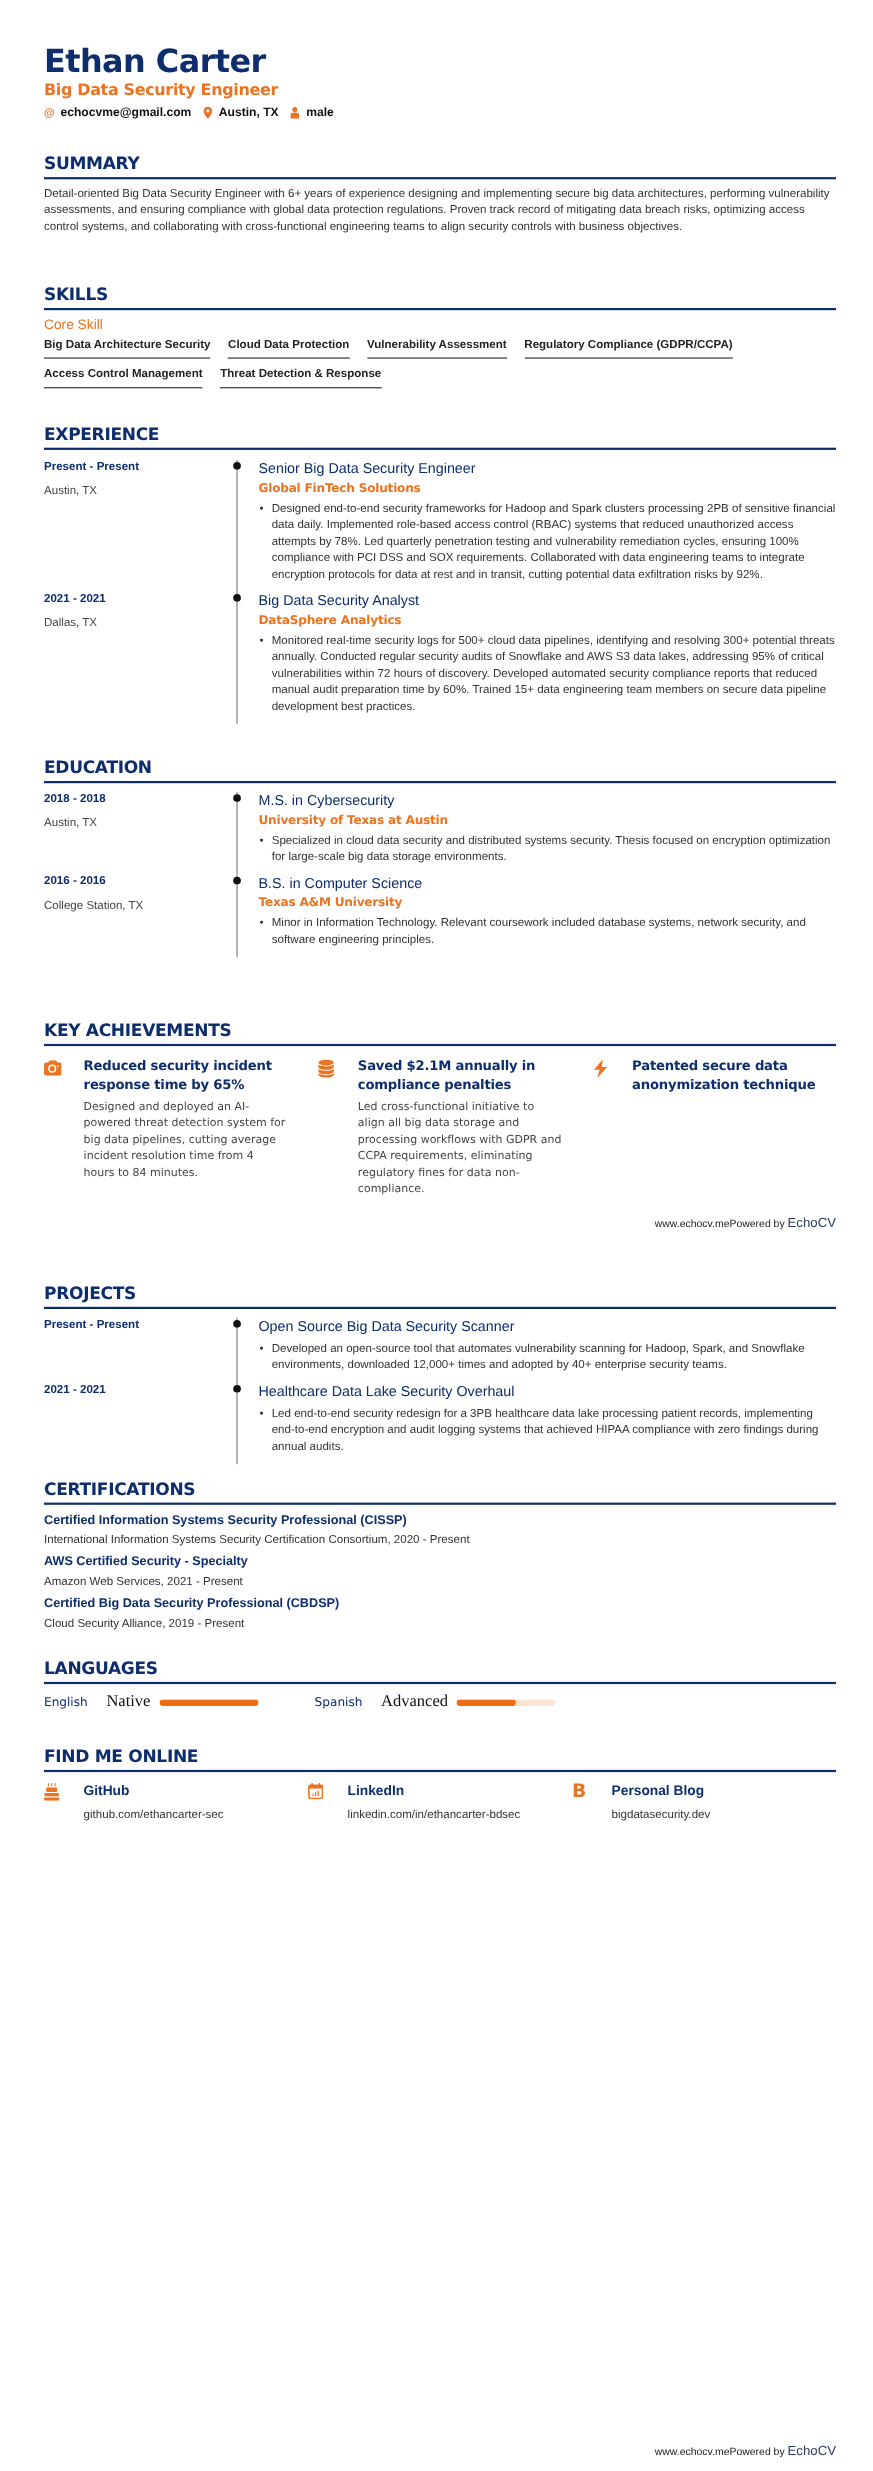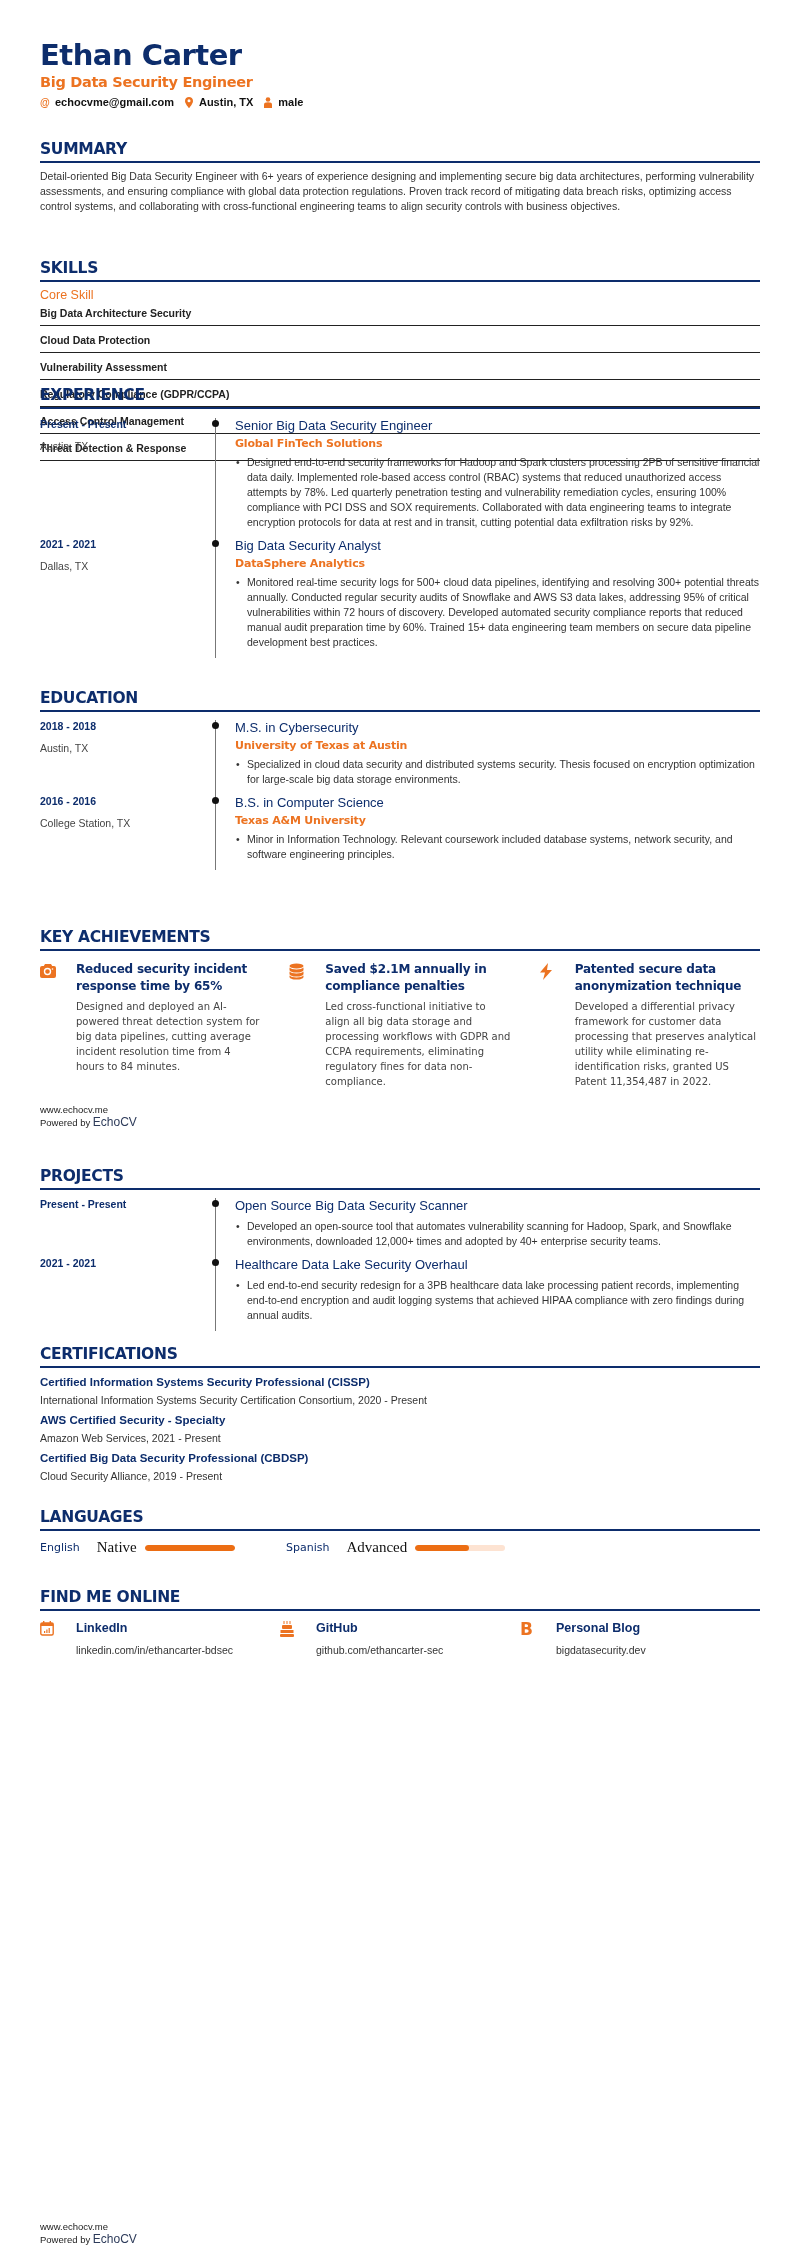--- a/index.html
+++ b/index.html
@@ -53,21 +53,21 @@
     }
     .summary-text {
       font-size: 10.5px;
       line-height: 15px;
       color: #333;
       margin-top: 6px;
     }
 
     
     .skill-group-label { color: #ec7321; font-size: 12.5px; margin-top: 6px; }
-    .skills-list { display: flex; flex-wrap: wrap; gap: 0 16px; margin-top: 5px; flex-direction: column; }
+    .skills-list { display: flex; flex-wrap: wrap; gap: 0 16px; margin-top: 5px; }
     .skill-tag {
       font-size: 10.5px; font-weight: bold; color: #222;
       padding-bottom: 6px; border-bottom: 1px solid #222;
       margin-bottom: 8px;
     }
 
     
     .entry { display: flex; position: relative; }
     .entry-left { width: 165px; flex-shrink: 0; }
     .entry-date { font-size: 10.5px; font-weight: bold; color: #0d2d6c; }
@@ -106,22 +106,22 @@
       letter-spacing: -0.2px;
     }
     .ach-desc {
       font-family: "DejaVu Sans", sans-serif;
       font-size: 10px; line-height: 15px; color: #444; margin-top: 4px;
     }
 
     
     .footer {
       position: absolute; left: 40px; width: 720px;
-      display: flex; justify-content: center; align-items: baseline;
-      font-size: 9.5px; color: #222; flex-direction: column;
+      display: flex; justify-content: flex-end; align-items: baseline;
+      font-size: 9.5px; color: #222;
     }
     .footer .brand { font-size: 12px; color: #2d3b5a; }
 
     
     .cert-name {
       font-size: 11.5px; font-weight: bold; color: #0d2d6c; margin-top: 8px;
     }
     .cert-meta { font-size: 10.5px; color: #333; margin-top: 6px; }
 
     
@@ -296,21 +296,20 @@
         </div>
       </div>
       <div class="ach">
         <div class="ach-icon">
           <svg width="14" height="17" viewBox="0 0 14 17">
               <path d="M9 0L1 9.5h5L4 17l9-10H8z" fill="#ec7321"></path>
             </svg>
         </div>
         <div>
           <div class="ach-title">Patented secure data anonymization technique</div>
-          <div class="ach-desc">Developed a differential privacy framework for customer data processing that preserves analytical utility while eliminating re-identification risks, granted US Patent 11,354,487 in 2022.</div>
         </div>
       </div>
     </div>
   </div>
 
   <div class="footer" style="top:1104px;">
     <span>www.echocv.me</span>
     <span>
       <span>Powered by</span>
       <span class="brand">EchoCV</span>
@@ -386,55 +385,55 @@
         <div class="lang-bar">
             <div class="lang-fill" style="width:60%;"></div>
           </div>
       </div>
     </div>
   </div>
 
   <div class="section" style="top:465px;">
     <div class="section-title">FIND ME ONLINE</div>
     <div class="online-grid">
+      <div class="online-item">
+        <div class="online-icon">
+          <svg width="14" height="16" viewBox="0 0 14 16">
+              <rect x="3.5" y="0" width="1" height="3" fill="#ec7321"></rect>
+              <rect x="6.5" y="0" width="1" height="3" fill="#ec7321"></rect>
+              <rect x="9.5" y="0" width="1" height="3" fill="#ec7321"></rect>
+              <rect x="2" y="4" width="10" height="4" rx="1" fill="#ec7321"></rect>
+              <rect x="0.5" y="9" width="13" height="3" fill="#ec7321"></rect>
+              <rect x="0" y="13" width="14" height="3" rx="1" fill="#ec7321"></rect>
+            </svg>
+        </div>
+        <div>
+          <div class="online-label">GitHub</div>
+          <div class="online-url">github.com/ethancarter-sec</div>
+        </div>
+      </div>
       <div class="online-item">
         <div class="online-icon">
           <svg width="14" height="15" viewBox="0 0 14 15">
               <rect x="0.8" y="2" width="12.4" height="12" rx="1.5" fill="none" stroke="#ec7321" stroke-width="1.4"></rect>
               <rect x="0.8" y="2" width="12.4" height="3" fill="#ec7321"></rect>
               <rect x="3" y="0" width="1.4" height="3" fill="#ec7321"></rect>
               <rect x="9.6" y="0" width="1.4" height="3" fill="#ec7321"></rect>
               <rect x="4" y="10" width="1.2" height="2" fill="#ec7321"></rect>
               <rect x="6.3" y="8.5" width="1.2" height="3.5" fill="#ec7321"></rect>
               <rect x="8.6" y="7" width="1.2" height="5" fill="#ec7321"></rect>
             </svg>
         </div>
         <div>
           <div class="online-label">LinkedIn</div>
           <div class="online-url">linkedin.com/in/ethancarter-bdsec</div>
         </div>
       </div>
       <div class="online-item">
         <div class="online-icon">
-          <svg width="14" height="16" viewBox="0 0 14 16">
-              <rect x="3.5" y="0" width="1" height="3" fill="#ec7321"></rect>
-              <rect x="6.5" y="0" width="1" height="3" fill="#ec7321"></rect>
-              <rect x="9.5" y="0" width="1" height="3" fill="#ec7321"></rect>
-              <rect x="2" y="4" width="10" height="4" rx="1" fill="#ec7321"></rect>
-              <rect x="0.5" y="9" width="13" height="3" fill="#ec7321"></rect>
-              <rect x="0" y="13" width="14" height="3" rx="1" fill="#ec7321"></rect>
-            </svg>
-        </div>
-        <div>
-          <div class="online-label">GitHub</div>
-          <div class="online-url">github.com/ethancarter-sec</div>
-        </div>
-      </div>
-      <div class="online-item">
-        <div class="online-icon">
           <span style="font-family:'DejaVu Sans',sans-serif;font-size:17px;font-weight:bold;color:#ec7321;line-height:16px;">B</span>
         </div>
         <div>
           <div class="online-label">Personal Blog</div>
           <div class="online-url">bigdatasecurity.dev</div>
         </div>
       </div>
     </div>
   </div>
 

